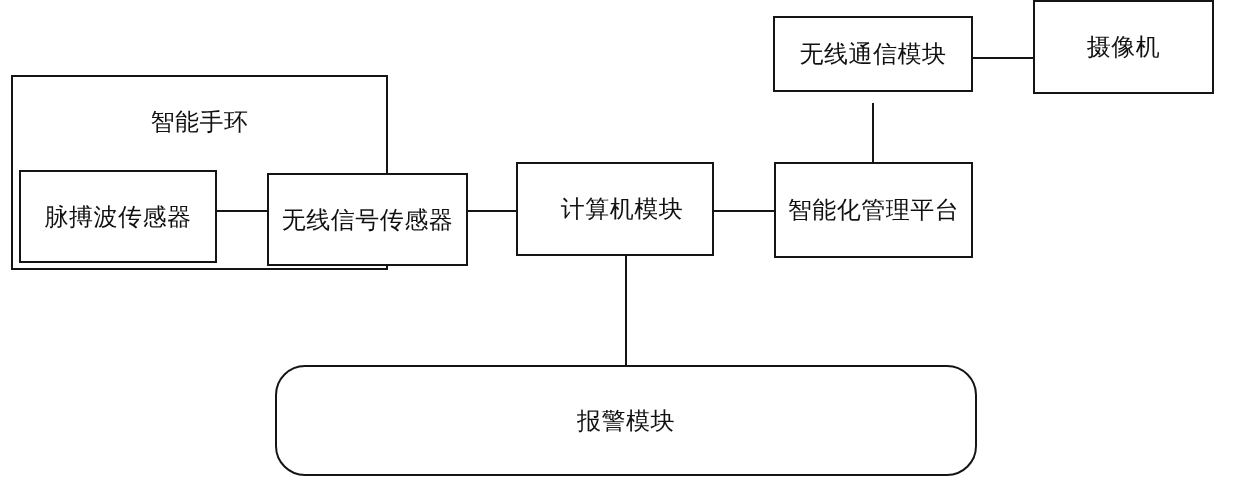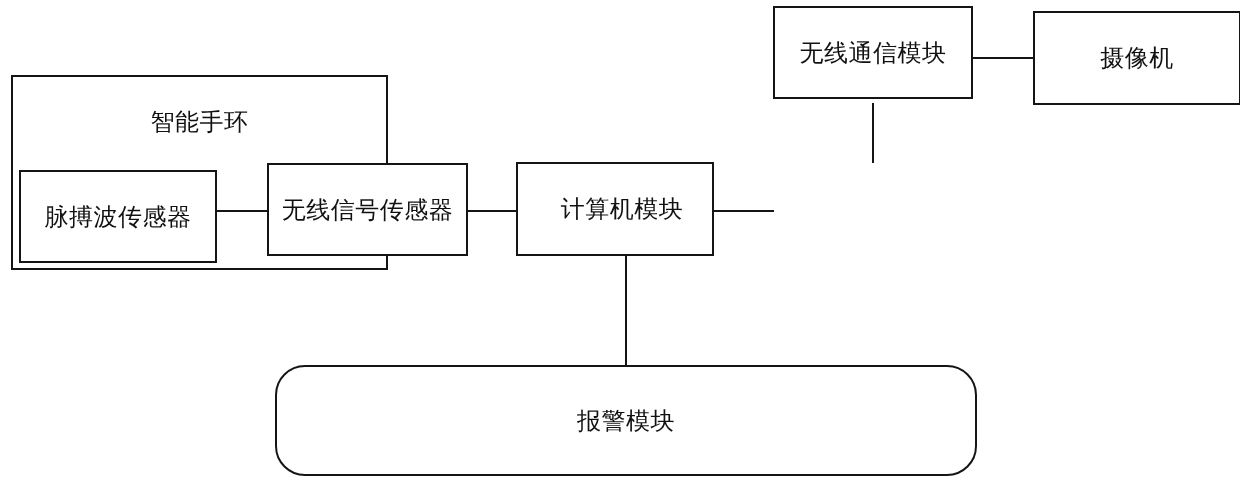--- a/index.html
+++ b/index.html
@@ -87,34 +87,37 @@
   <div class="connector v" style="left:625px; top:255px; height:111px;"></div>
 
   <div class="box container-box" style="left:11px; top:75px; width:377px; height:195px;">
     <span class="container-title">智能手环</span>
   </div>
 
   <div class="box inner-box" style="left:19px; top:170px; width:198px; height:93px;">
     <span class="box-label">脉搏波传感器</span>
   </div>
 
-  <div class="box inner-box overflow-label" style="left:267px; top:163px; width:201px; height:93px;">
+  <div class="box inner-box overflow-label" style="left:267px; top:173px; width:201px; height:93px;">
     <span class="box-label">无线信号传感器</span>
   </div>
 
   <div class="box" style="left:516px; top:162px; width:198px; height:94px;padding-left:14px;">
     <span class="box-label">计算机模块</span>
   </div>
 
-  <div class="box" style="left:773px; top:6px; width:200px; height:93px;">
+  <div class="box" style="left:773px; top:16px; width:200px; height:76px;">
     <span class="box-label">无线通信模块</span>
   </div>
 
-  <div class="box" style="left:1033px; top:11px; width:208px; height:94px;">
+  <div class="box" style="left:1033px; top:0; width:181px; height:94px;">
     <span class="box-label">摄像机</span>
   </div>
 
+  <div class="box overflow-label" style="left:774px; top:162px; width:199px; height:96px;">
+    <span class="box-label">智能化管理平台</span>
+  </div>
 
   <div class="box" style="left:275px; top:365px; width:702px; height:111px;border-radius:30px;">
     <span class="box-label">报警模块</span>
   </div>
 
 </div>
 
 </body></html>

